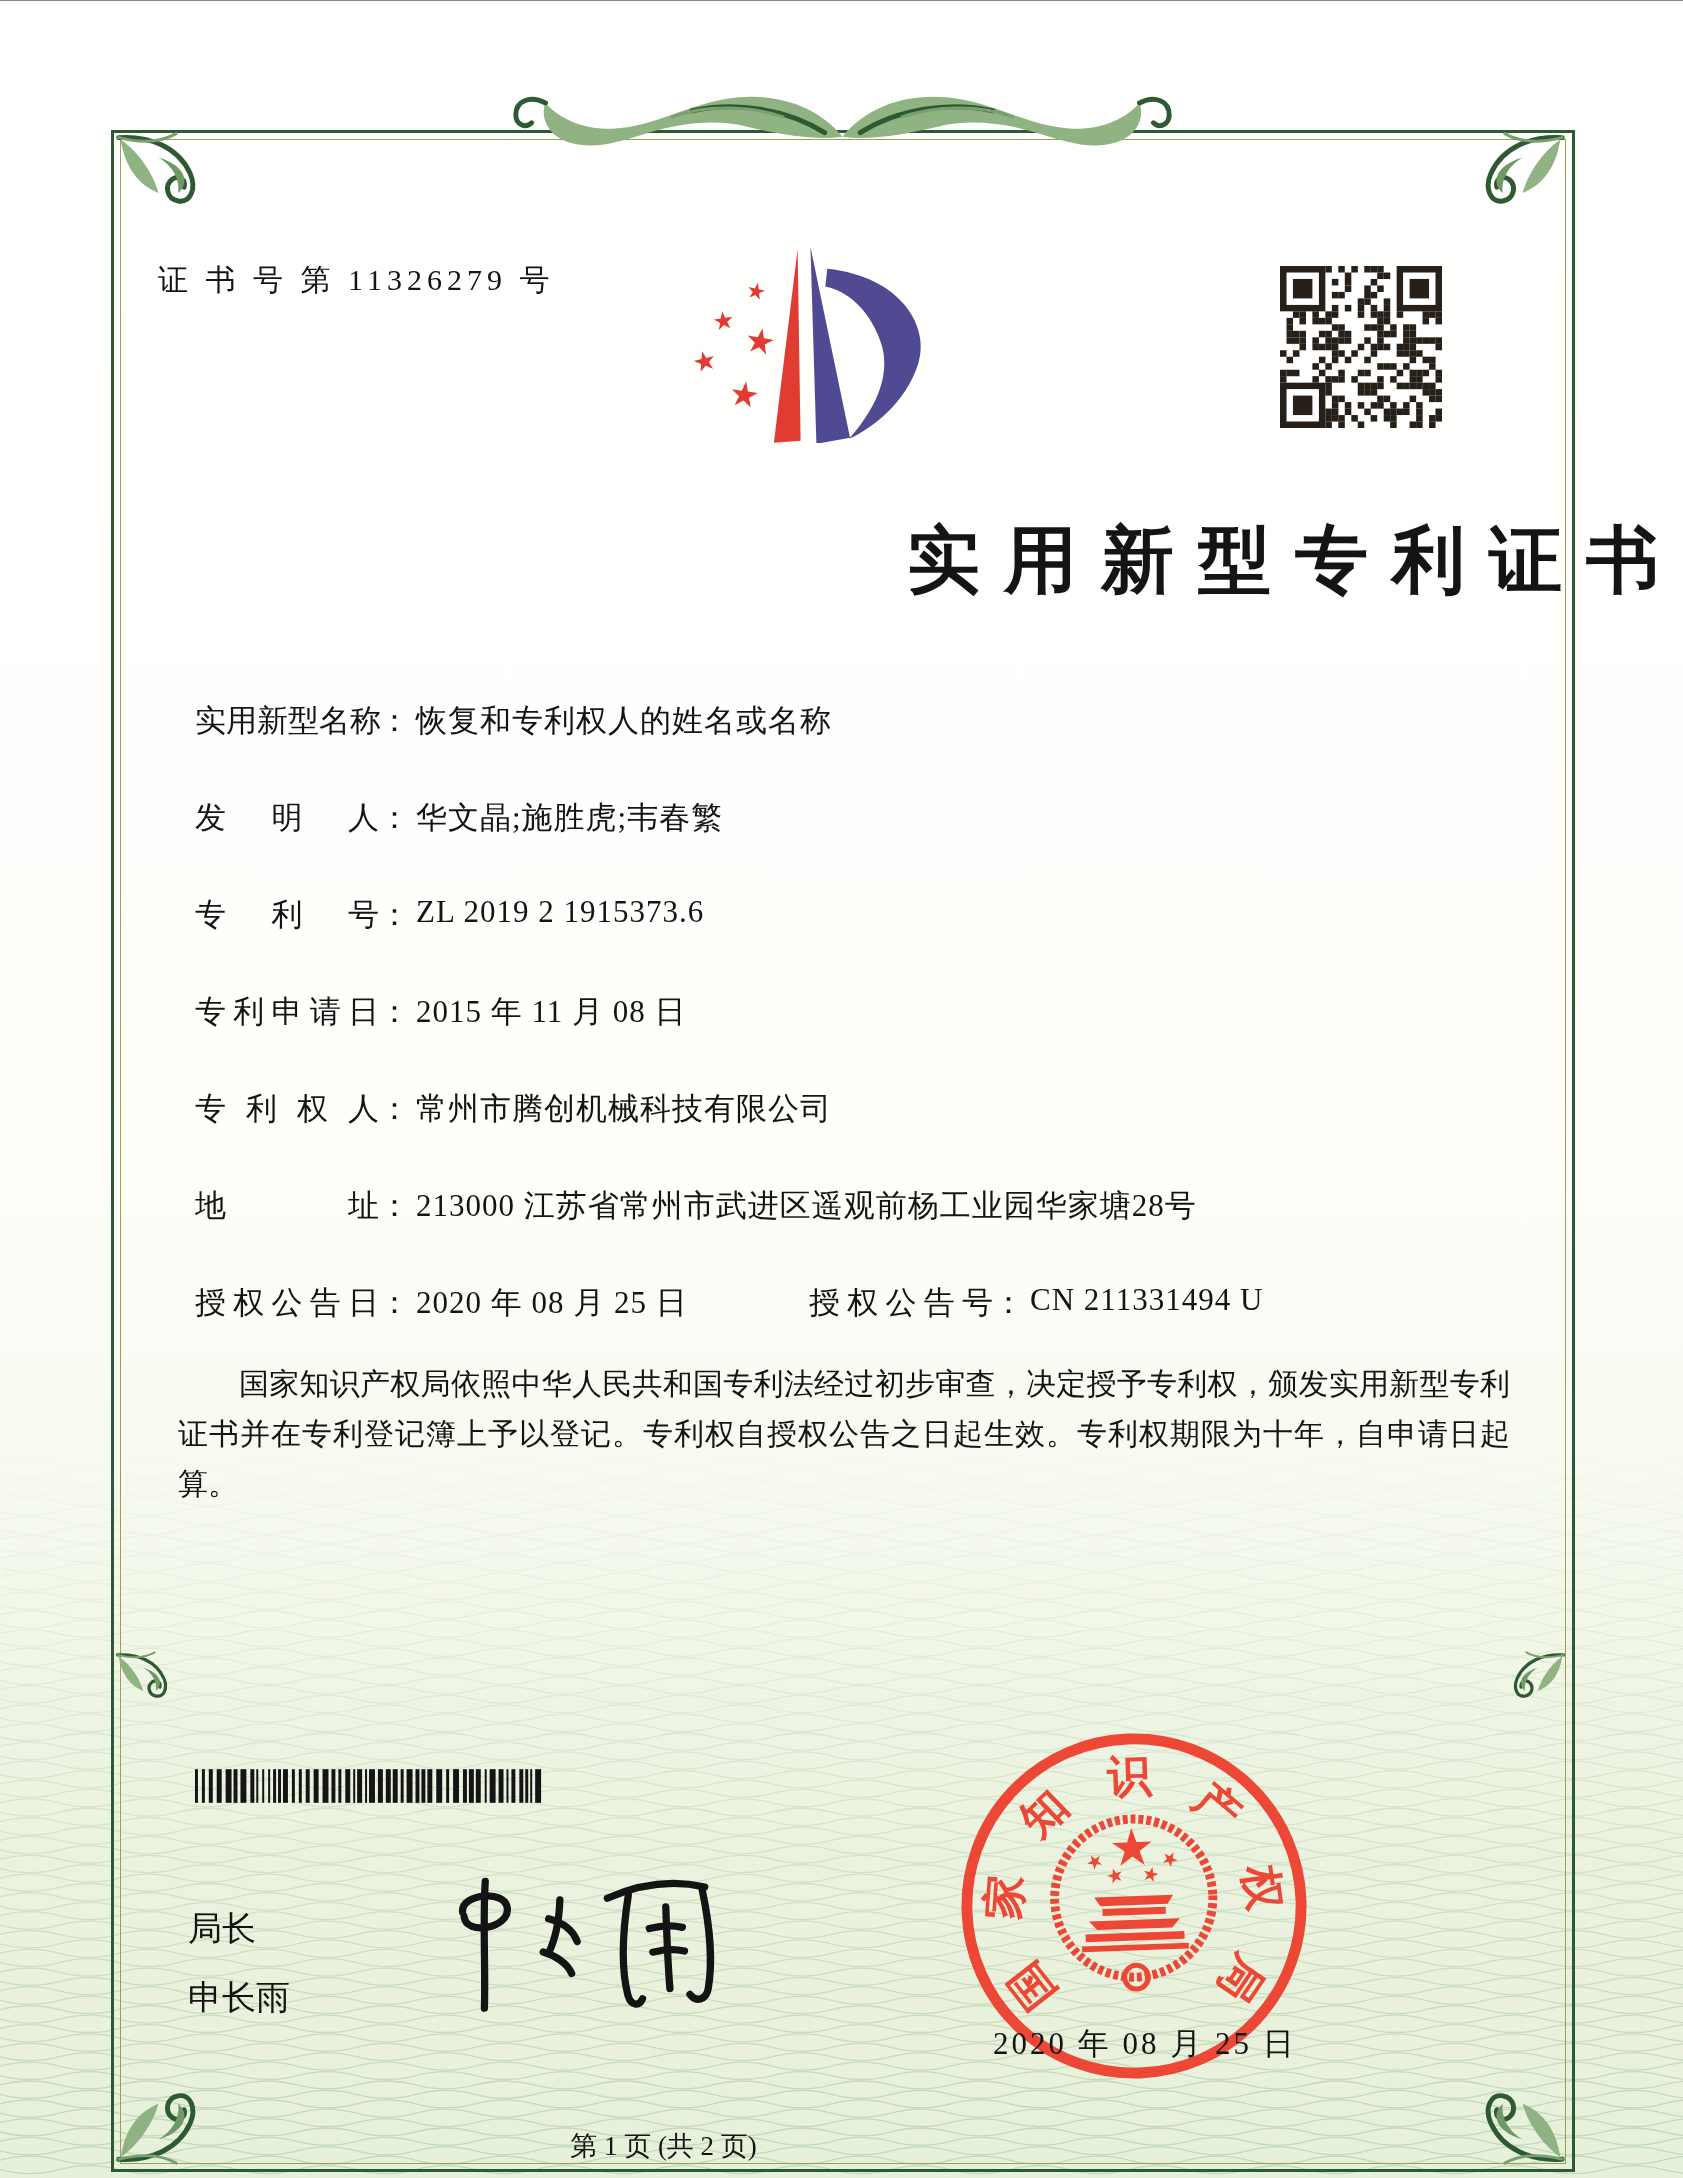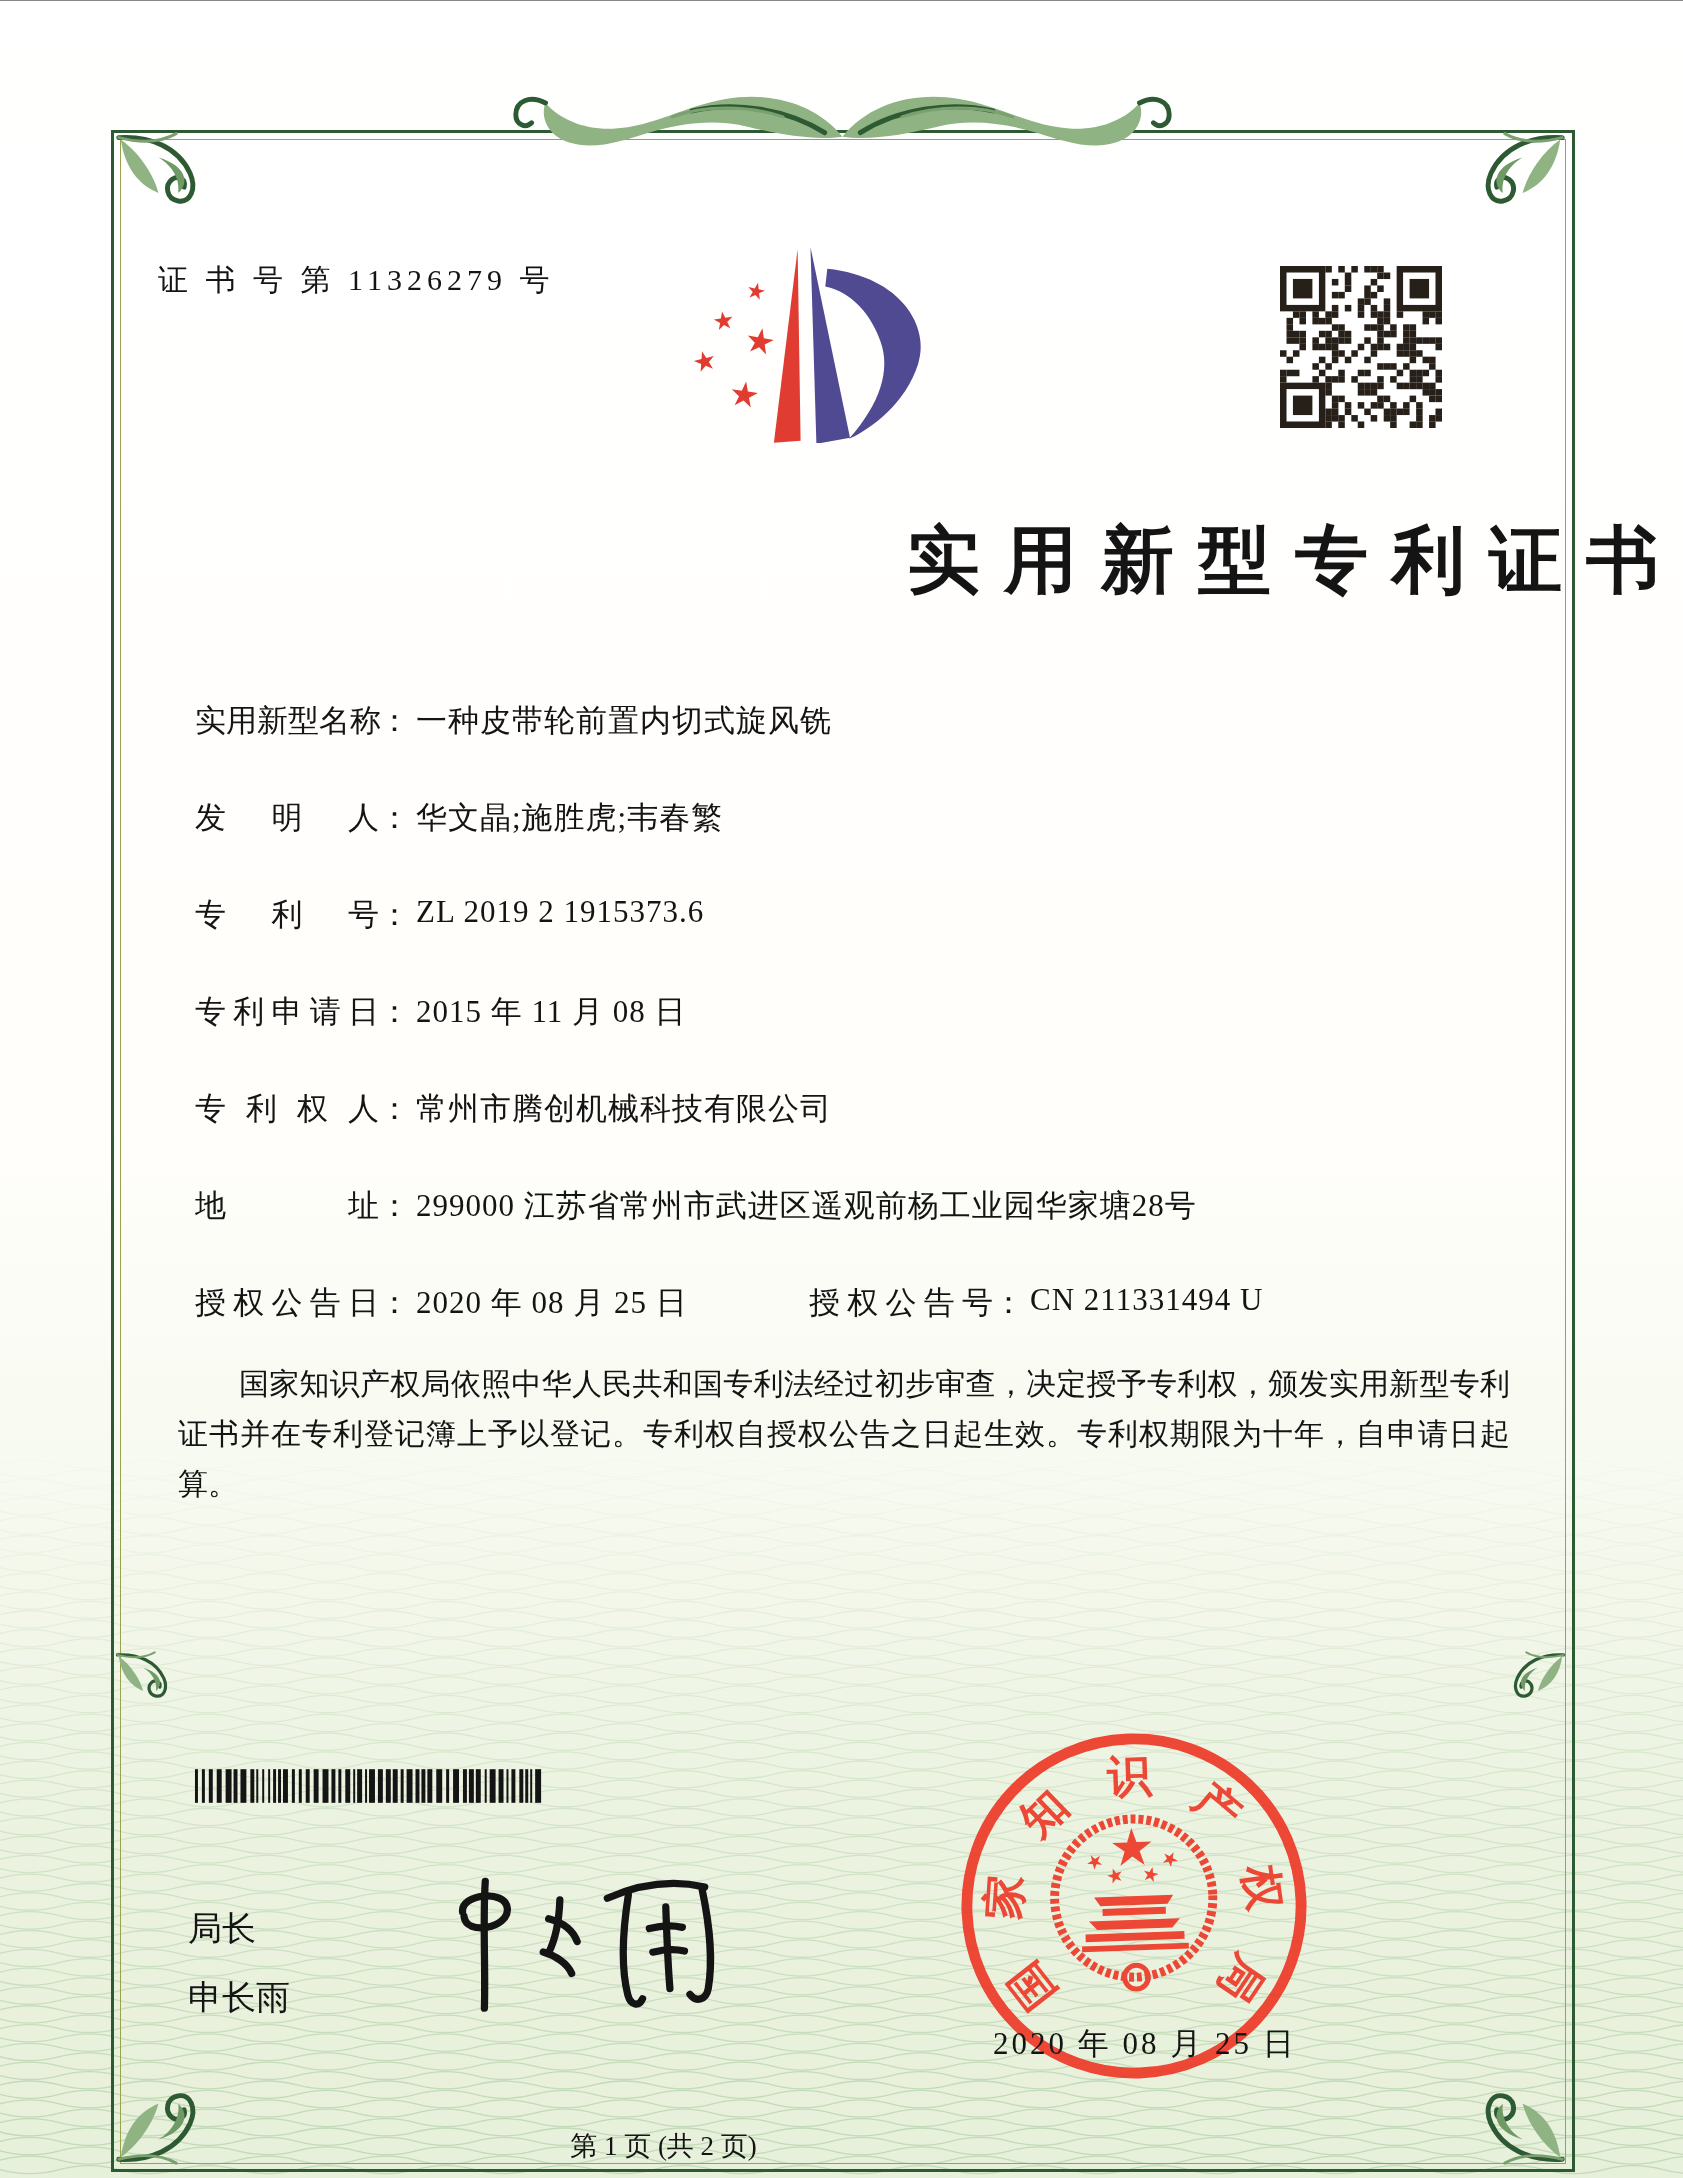--- a/index.html
+++ b/index.html
@@ -383,36 +383,36 @@
       <rect x="111.5" y="157.4" width="6.6" height="6.6" fill="#262019"></rect>
       <rect x="131.2" y="157.4" width="6.6" height="6.6" fill="#262019"></rect>
       <rect x="137.8" y="157.4" width="6.6" height="6.6" fill="#262019"></rect>
       <rect x="150.9" y="157.4" width="6.6" height="6.6" fill="#262019"></rect>
     </svg>
 
   <div class="title">实用新型专利证书</div>
 
   <div class="fields">
     <div class="row">
-      <span class="lbl">实用新型名称</span><span class="colon">：</span><span class="val">一种皮带轮前置内切式旋风铣</span>
+      <span class="lbl">实用新型名称</span><span class="colon">：</span><span class="val">恢复和专利权人的姓名或名称</span>
     </div>
     <div class="row">
       <span class="lbl">发明人</span><span class="colon">：</span><span class="val">华文晶;施胜虎;韦春繁</span>
     </div>
     <div class="row">
       <span class="lbl">专利号</span><span class="colon">：</span><span class="val">ZL 2019 2 1915373.6</span>
     </div>
     <div class="row">
       <span class="lbl">专利申请日</span><span class="colon">：</span><span class="val">2015 年 11 月 08 日</span>
     </div>
     <div class="row">
       <span class="lbl">专利权人</span><span class="colon">：</span><span class="val">常州市腾创机械科技有限公司</span>
     </div>
     <div class="row">
-      <span class="lbl">地址</span><span class="colon">：</span><span class="val">299000 江苏省常州市武进区遥观前杨工业园华家塘28号</span>
+      <span class="lbl">地址</span><span class="colon">：</span><span class="val">213000 江苏省常州市武进区遥观前杨工业园华家塘28号</span>
     </div>
     <div class="row">
       <span class="lbl">授权公告日</span><span class="colon">：</span><span class="val">2020 年 08 月 25 日</span>
       <span class="grant2">
         <span class="lbl">授权公告号</span><span class="colon">：</span><span class="val">CN 211331494 U</span>
       </span>
     </div>
   </div>
 
   <div class="paras">

